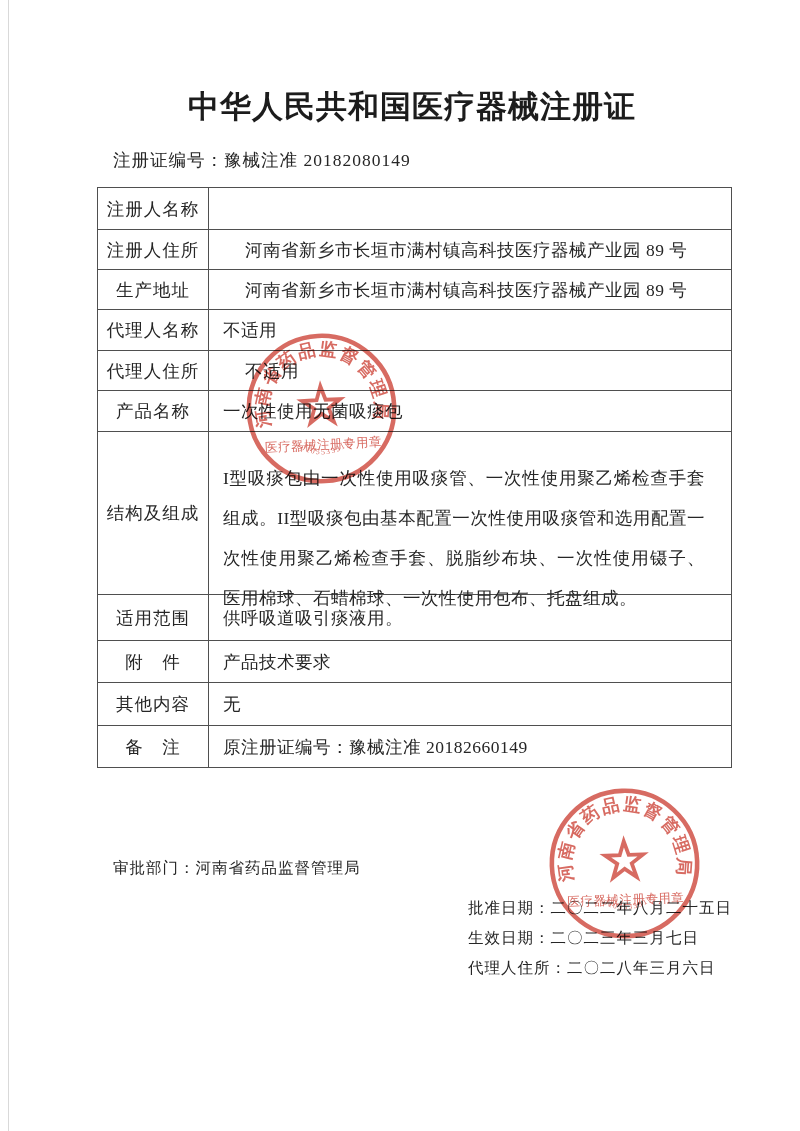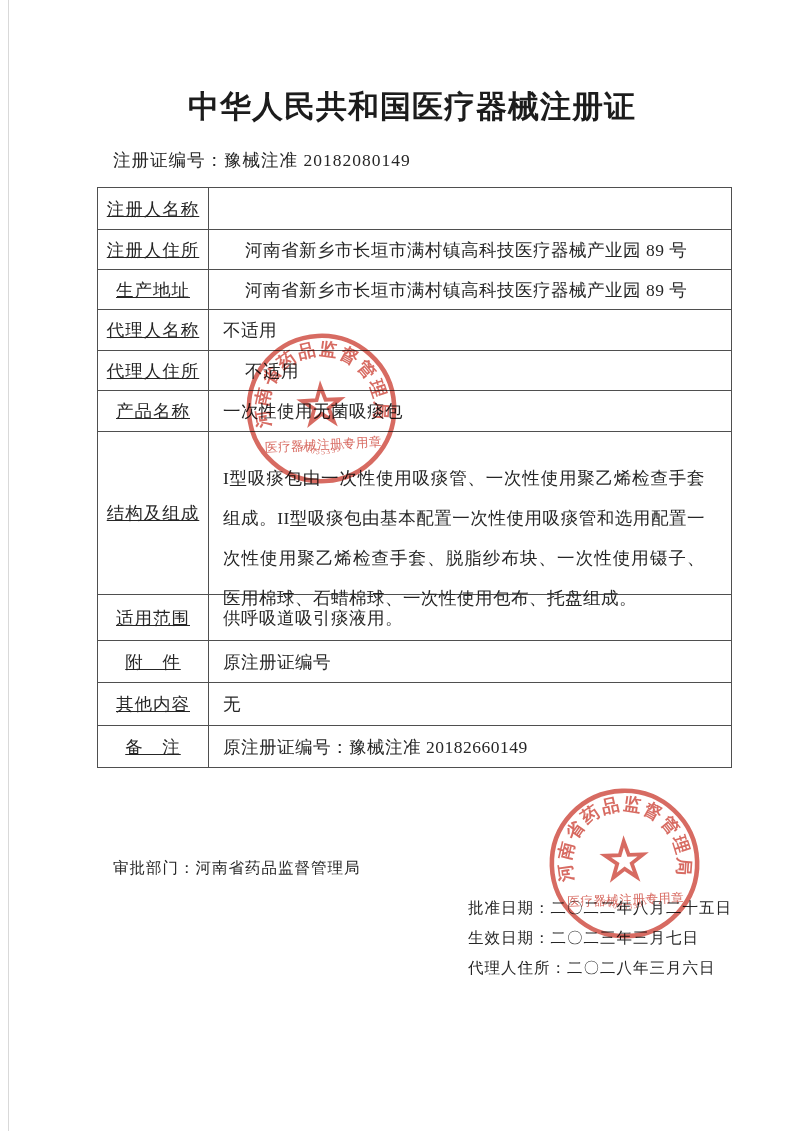--- a/index.html
+++ b/index.html
@@ -18,21 +18,21 @@
     font-size:31px;letter-spacing:1px;color:#1c1c1c;}
 
   .cert-line{position:absolute;left:113px;top:148px;font-size:17.5px;letter-spacing:1px;text-align:center;}
 
   .reg-table{position:absolute;left:97px;top:187px;width:633px;border:1px solid var(--line);
     font-size:17.5px;}
   .t-row{display:flex;box-sizing:border-box;border-top:1px solid var(--line);}
   .t-row:first-child{border-top:none;}
   .t-label{width:111px;flex:0 0 111px;border-right:1px solid var(--line);
     display:flex;align-items:center;justify-content:center;
-    letter-spacing:1px;box-sizing:border-box;padding:0 4px;text-decoration:underline;}
+    letter-spacing:1px;box-sizing:border-box;padding:0 4px;}
   .t-value{flex:1;display:flex;align-items:center;box-sizing:border-box;
     padding-left:14px;padding-right:16px;letter-spacing:0.5px;}
   .h41{height:41px;} .h40{height:40px;gap:22px;} .h84{height:84px;} .h163{height:163px;}
   .h46{height:46px;} .h42{height:42px;} .h43{height:43px;}
   .t-row.tall .t-value{align-items:flex-start;padding-top:26px;line-height:40px;
     padding-right:26px;text-align:justify;}
 
   .footer-left{position:absolute;left:113px;top:858px;font-size:15.5px;letter-spacing:1px;}
   .date-line{position:absolute;left:468px;font-size:15.5px;letter-spacing:1px;white-space:nowrap;margin-top:40px;}
   .d1{top:858px;} .d2{top:888px;} .d3{top:918px;}
@@ -79,21 +79,21 @@
   <div class="t-row h163 tall">
     <div class="t-label">结构及组成</div>
     <div class="t-value">I型吸痰包由一次性使用吸痰管、一次性使用聚乙烯检查手套组成。II型吸痰包由基本配置一次性使用吸痰管和选用配置一次性使用聚乙烯检查手套、脱脂纱布块、一次性使用镊子、医用棉球、石蜡棉球、一次性使用包布、托盘组成。</div>
   </div>
   <div class="t-row h46">
     <div class="t-label">适用范围</div>
     <div class="t-value">供呼吸道吸引痰液用。</div>
   </div>
   <div class="t-row h42">
     <div class="t-label">附　件</div>
-    <div class="t-value">原注册证编号</div>
+    <div class="t-value">产品技术要求</div>
   </div>
   <div class="t-row h43">
     <div class="t-label">其他内容</div>
     <div class="t-value">无</div>
   </div>
   <div class="t-row h42">
     <div class="t-label">备　注</div>
     <div class="t-value">原注册证编号：豫械注准 20182660149</div>
   </div>
 </div>

